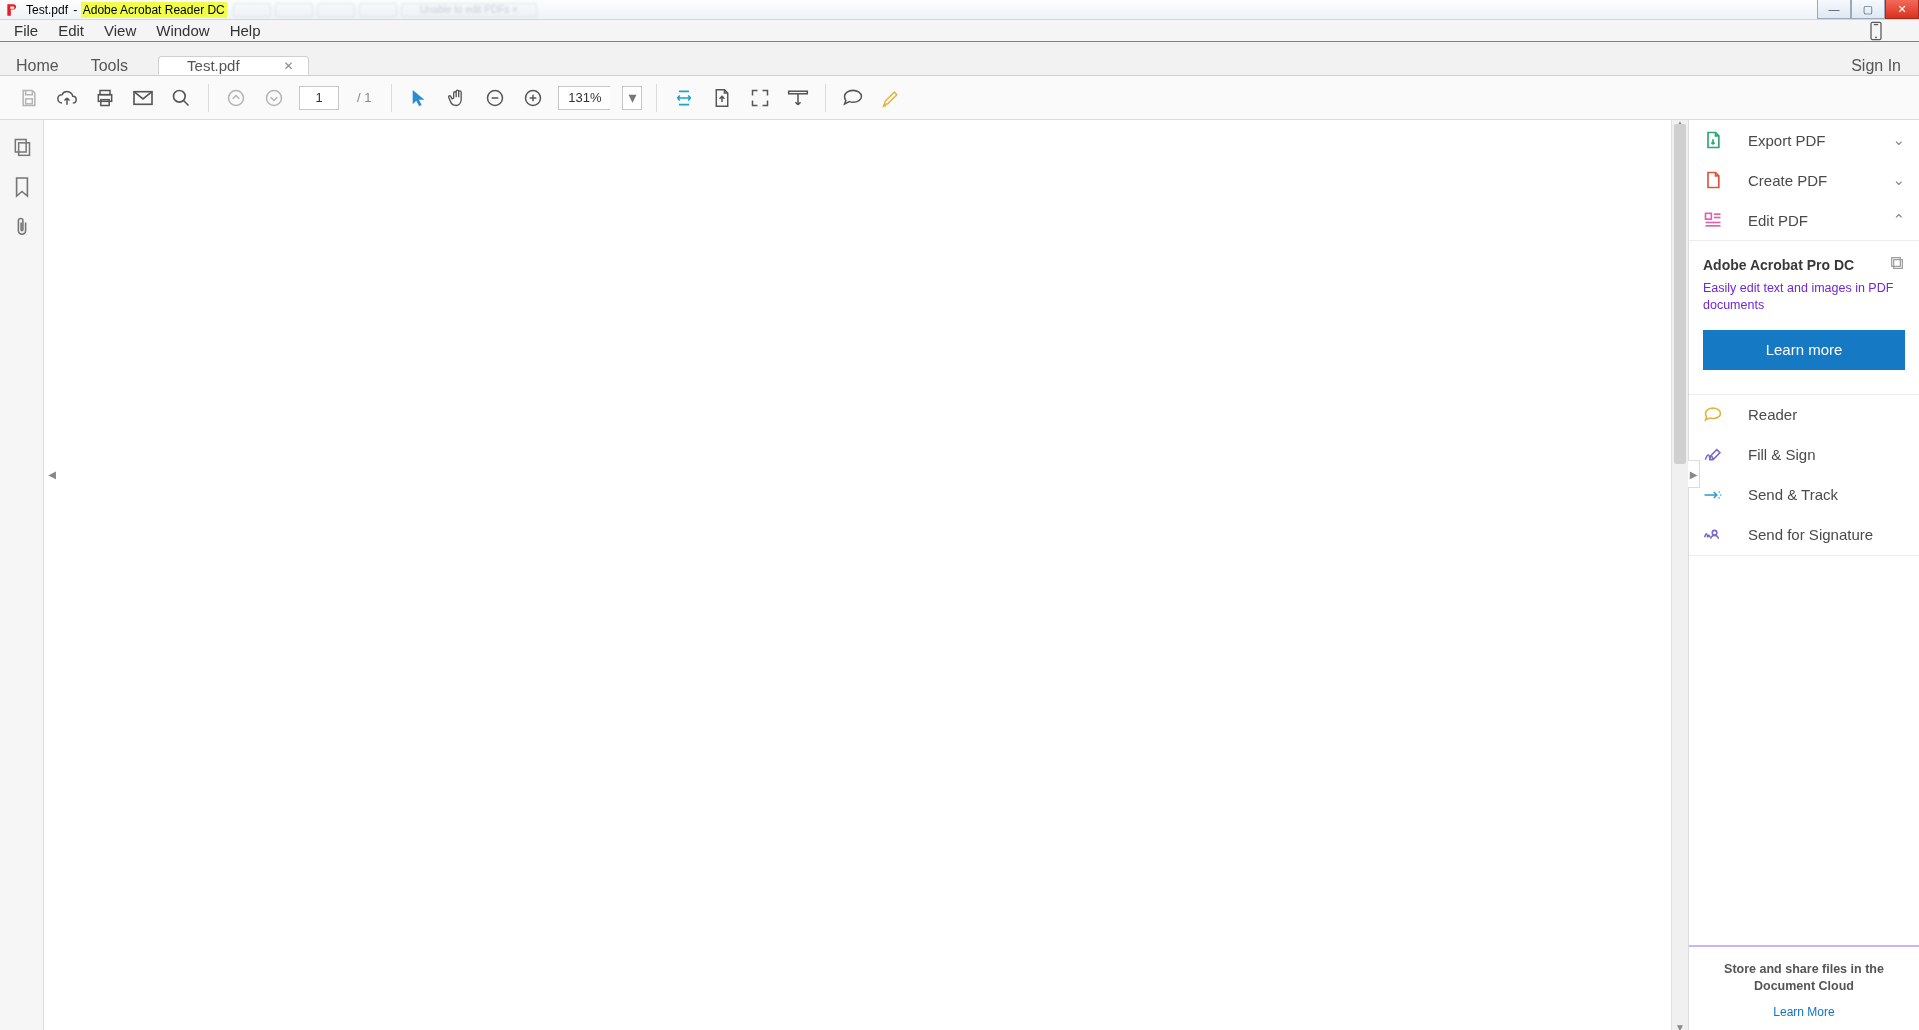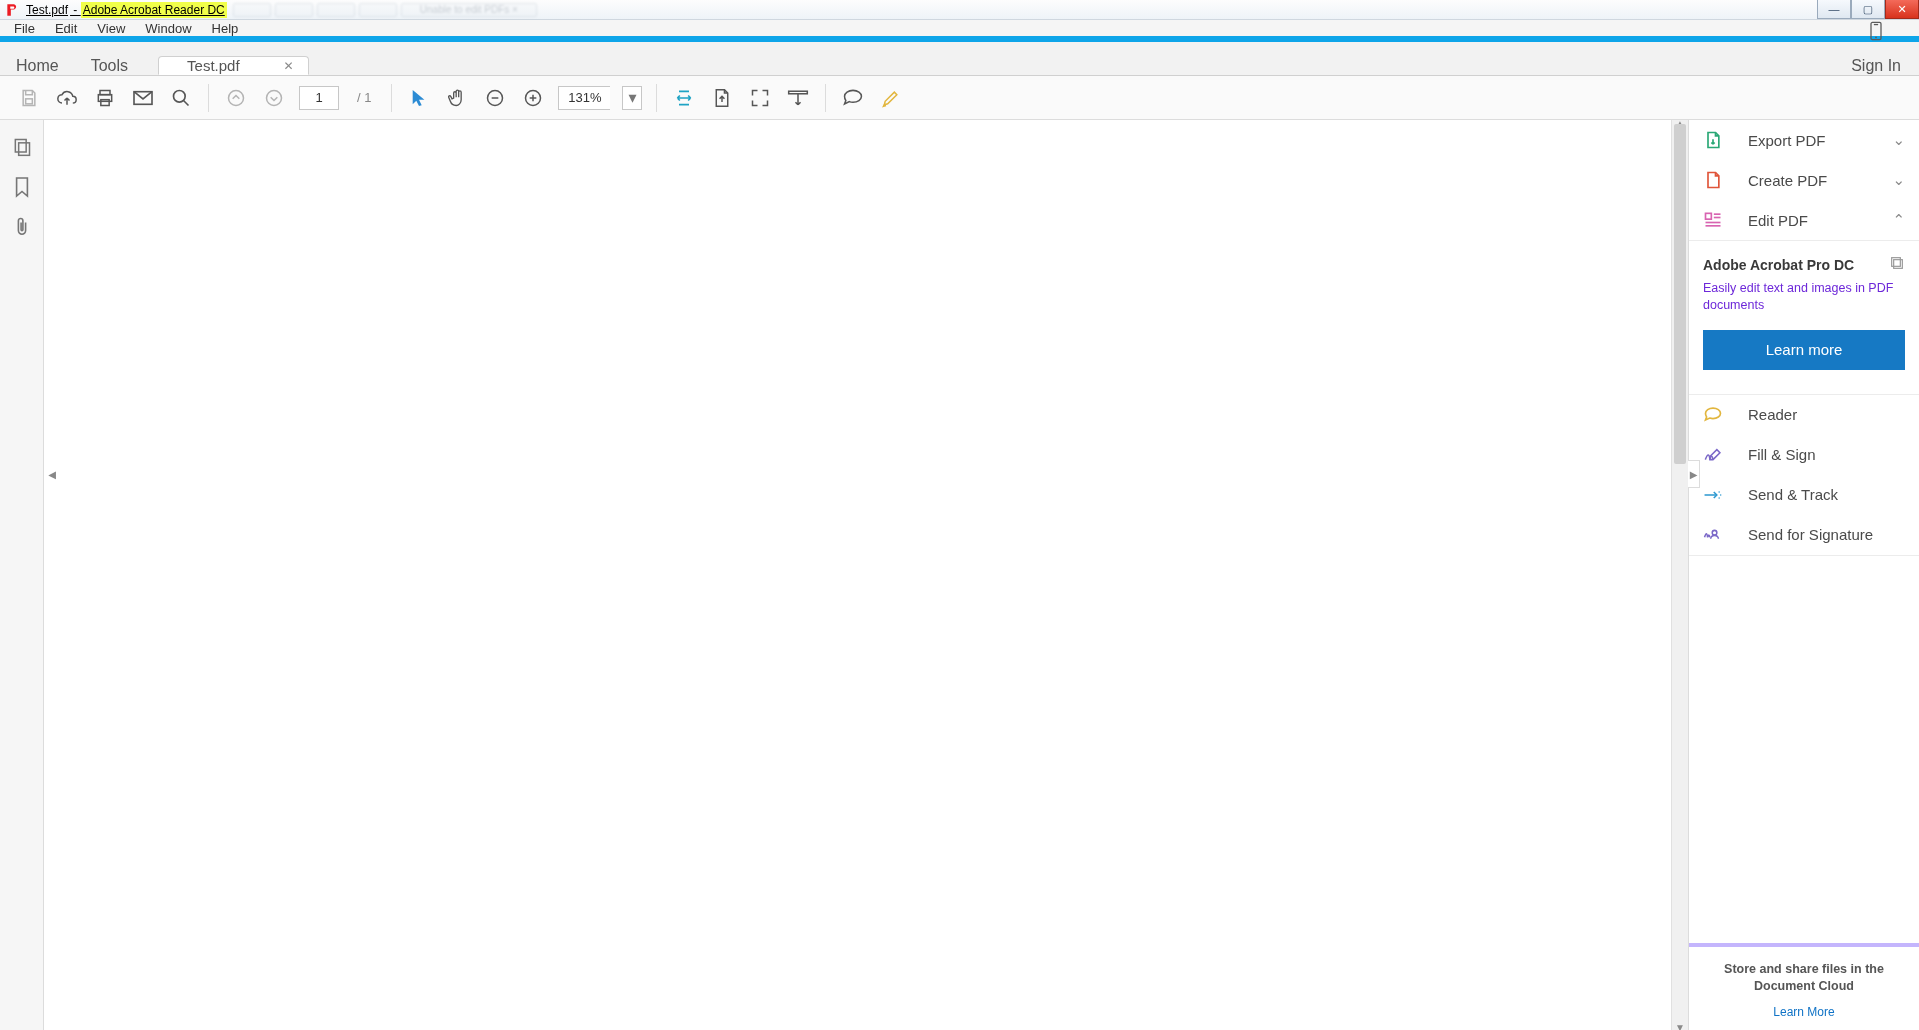--- a/index.html
+++ b/index.html
@@ -29,21 +29,20 @@
 .titlebar .app-icon {
   width: 16px;
   height: 16px;
   margin: 0 4px;
   display: inline-flex;
   align-items: center;
   justify-content: center;
 }
 .titlebar .title-text {
   display: inline-block;
-  text-decoration: underline;
 }
 .titlebar .title-file { padding: 1px 2px; }
 .titlebar .title-app {
   background: #f1ff4a;
   padding: 1px 2px;
 }
 .titlebar .ghost-tabs {
   margin-left: 6px;
   display: flex;
   gap: 4px;
@@ -79,24 +78,24 @@
 .titlebar .win-btn.close {
   background: linear-gradient(#f36a5a, #d8321d);
   color: #fff;
   border-color: #a42a1a;
 }
 
 
 .menubar {
   height: 22px;
   background: #f5f5f5;
-  border-bottom: 6px solid #0ea5e9;
-  display: flex;
-  align-items: center;
-  font-size: 13px;
+  border-bottom: 1px solid #0ea5e9;
+  display: flex;
+  align-items: center;
+  font-size: 15px;
   color: #333;
   padding-left: 4px;
 }
 .menubar .menu-item {
   padding: 2px 10px;
   cursor: default;
 }
 
 
 .tabstrip {
@@ -337,21 +336,21 @@
   background: #1679c4;
   color: #fff;
   font-size: 15px;
   display: flex;
   align-items: center;
   justify-content: center;
   cursor: default;
 }
 .rp-footer {
   margin-top: auto;
-  border-top: 4px solid #c4b5fd;
+  border-top: 2px solid #c4b5fd;
   padding: 14px 18px 10px;
   text-align: center;
 }
 .rp-footer-title {
   font-size: 12.5px;
   font-weight: 600;
   color: #555;
   line-height: 1.35;
 }
 .rp-footer-link {

